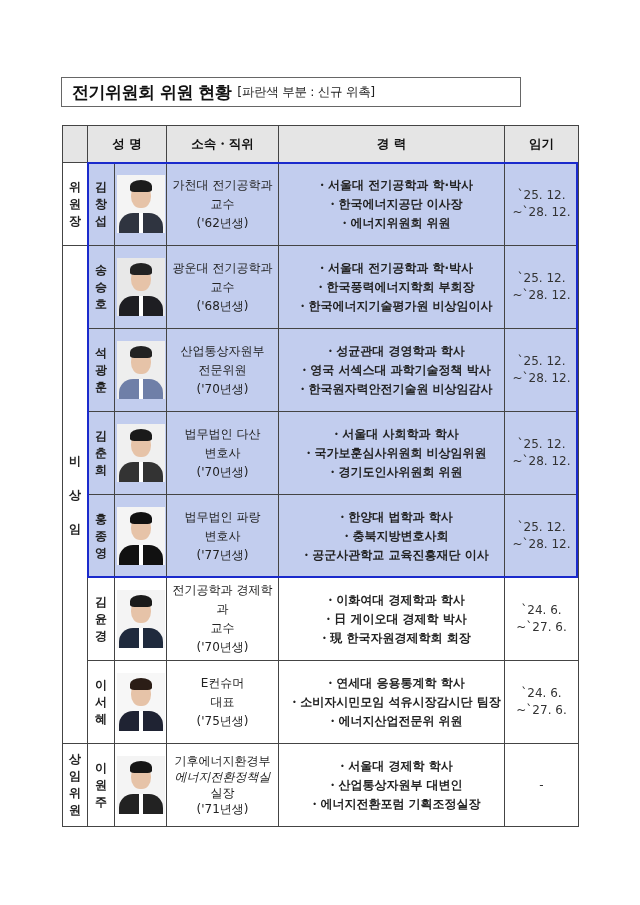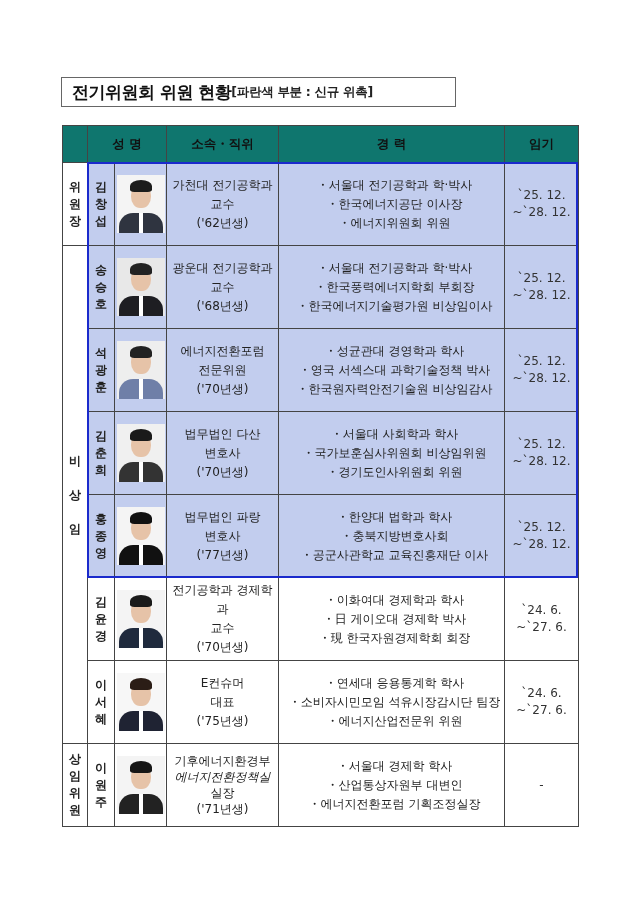--- a/index.html
+++ b/index.html
@@ -1,42 +1,42 @@
 <!DOCTYPE html>
 <html><head>
   <meta charset="utf-8">
   <style>
     html, body { margin: 0; padding: 0; background: #ffffff; }
     body { width: 640px; height: 905px; position: relative; overflow: hidden;
            font-family: "DejaVu Sans", "Liberation Sans", sans-serif; color: #222; }
-    .title-box { position: absolute; left: 61px; top: 77px; width: 395px; height: 30px;
+    .title-box { position: absolute; left: 61px; top: 77px; width: 460px; height: 30px;
                  border: 1px solid #666; box-sizing: border-box; display: flex; align-items: center;
                  padding-left: 10px; }
     .title-main { font-size: 17px; font-weight: bold; letter-spacing: -0.5px; color: #111; }
-    .title-sub { font-size: 12.5px; font-weight: bold; color: #222; letter-spacing: -0.3px; }
+    .title-sub { font-size: 12.5px; font-weight: normal; margin-left: 6px; color: #222; letter-spacing: -0.3px; }
 
     table.roster { position: absolute; left: 62px; top: 125px; border-collapse: collapse;
                    table-layout: fixed; width: 516px; }
     table.roster td, table.roster th { border: 1px solid #444; padding: 0; text-align: center;
                    vertical-align: middle; font-size: 12px; }
-    table.roster th { background: #0f766e; height: 36px; font-weight: bold; font-size: 12.5px; color: #111; }
+    table.roster th { background: #e5e5e5; height: 36px; font-weight: bold; font-size: 12.5px; color: #111; }
     table.roster tr.row td { height: 82px; }
     tr.new td:not(.cat) { background: #c2cdee; }
     .cat { font-weight: bold; font-size: 12px; line-height: 17px; color: #222; background: #fff; }
     .vname { font-weight: bold; font-size: 12px; line-height: 17px; color: #222; }
     .vchars span { display: block; }
     .photo-cell { padding: 0; }
     .photo { width: 48px; height: 58px; margin: 0 auto; position: relative; overflow: hidden; background: #f2f2f2; }
     .photo .bg { position: absolute; inset: 0; }
     .photo .head { position: absolute; left: 14px; top: 8px; width: 20px; height: 25px; border-radius: 50% 50% 45% 45%; background: #e6c3a8; }
     .photo .hair { position: absolute; left: 13px; top: 5px; width: 22px; height: 12px; border-radius: 50% 50% 20% 20%; background: #1c1c1c; }
     .photo .body { position: absolute; left: 2px; top: 38px; width: 44px; height: 24px; border-radius: 14px 14px 0 0; background: #2a2f3a; }
     .photo .tie { position: absolute; left: 22px; top: 38px; width: 4px; height: 20px; background: #fff; }
     .aff { font-size: 12px; line-height: 19px; color: #222; }
-    .career { text-align: left; padding-left: 6px !important; font-size: 12px; line-height: 19px; color: #222; }
+    .career { text-align: left; padding-left: 6px !important; font-size: 12px; line-height: 19px; color: #222; font-weight: bold; }
     .career div { white-space: nowrap; }
     .term { font-size: 11px; line-height: 17px; color: #333; }
     .newbox { position: absolute; left: 87px; top: 162px; width: 491px; height: 416px;
               border: 2px solid #1a2acc; box-sizing: border-box; pointer-events: none; }
   </style>
 </head>
 <body>
 
 <div class="title-box">
   <span class="title-main">전기위원회 위원 현황</span>
@@ -141,21 +141,21 @@
         <td class="photo-cell">
           <div class="photo">
             <div class="bg" style="background:#eeeeee"></div>
             <div class="body" style="background:#6f7fa8"></div>
             <div class="tie"></div>
             <div class="head"></div>
             <div class="hair" style="background:#222"></div>
           </div>
         </td>
         <td class="aff">
-          <div>에너지전환포럼</div>
+          <div>산업통상자원부</div>
           <div>전문위원</div>
           <div>('70년생)</div>
         </td>
         <td class="career">
           <div>・성균관대 경영학과 학사</div>
           <div>・영국 서섹스대 과학기술정책 박사</div>
           <div>・한국원자력안전기술원 비상임감사</div>
         </td>
         <td class="term">
           <div>`25. 12.</div>

